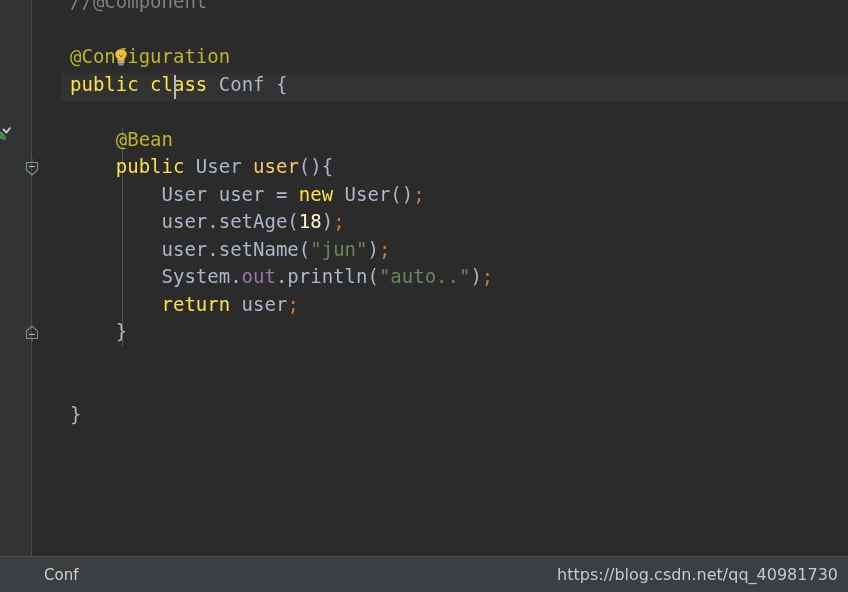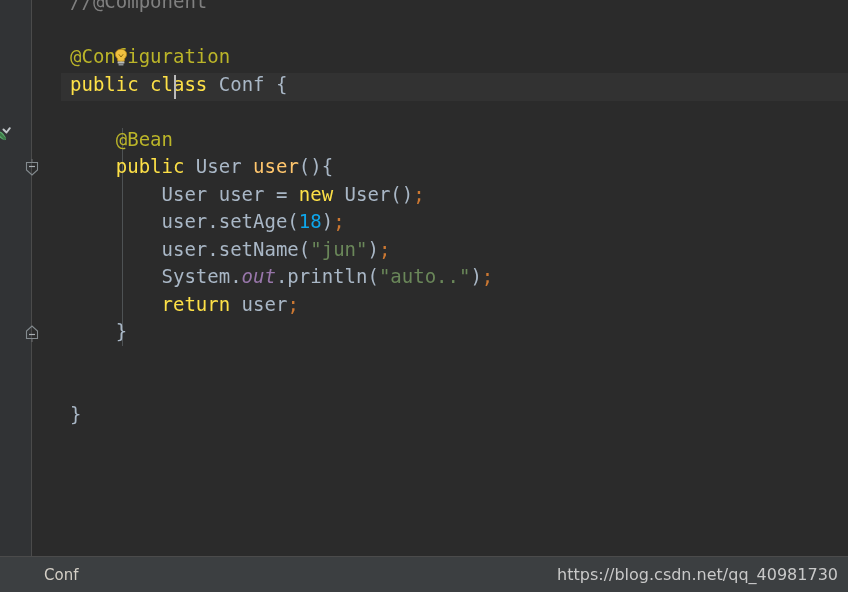--- a/index.html
+++ b/index.html
@@ -90,22 +90,22 @@
   #code-line-0 { margin-top: -12px; }
 
   
   .tok-comment  { color: #808080; }
   .tok-anno     { color: #bbb529; }
   .tok-keyword  { color: #fde047; }
   .tok-type     { color: #a9b7c6; }
   .tok-plain    { color: #a9b7c6; }
   .tok-method   { color: #ffc66d; }
   .tok-string   { color: #6a8759; }
-  .tok-number   { color: #0ea5e9; text-align: right; }
-  .tok-static   { color: #9876aa; font-style: italic; }
+  .tok-number   { color: #fef9c3; text-align: right; }
+  .tok-static   { color: #9876aa; }
   .tok-punct    { color: #cc7832; }
   .tok-brace    { color: #a9b7c6; }
 
   
   #text-caret {
     position: absolute;
     left: 113px;
     top: 75px;
     width: 2px;
     height: 24px;

